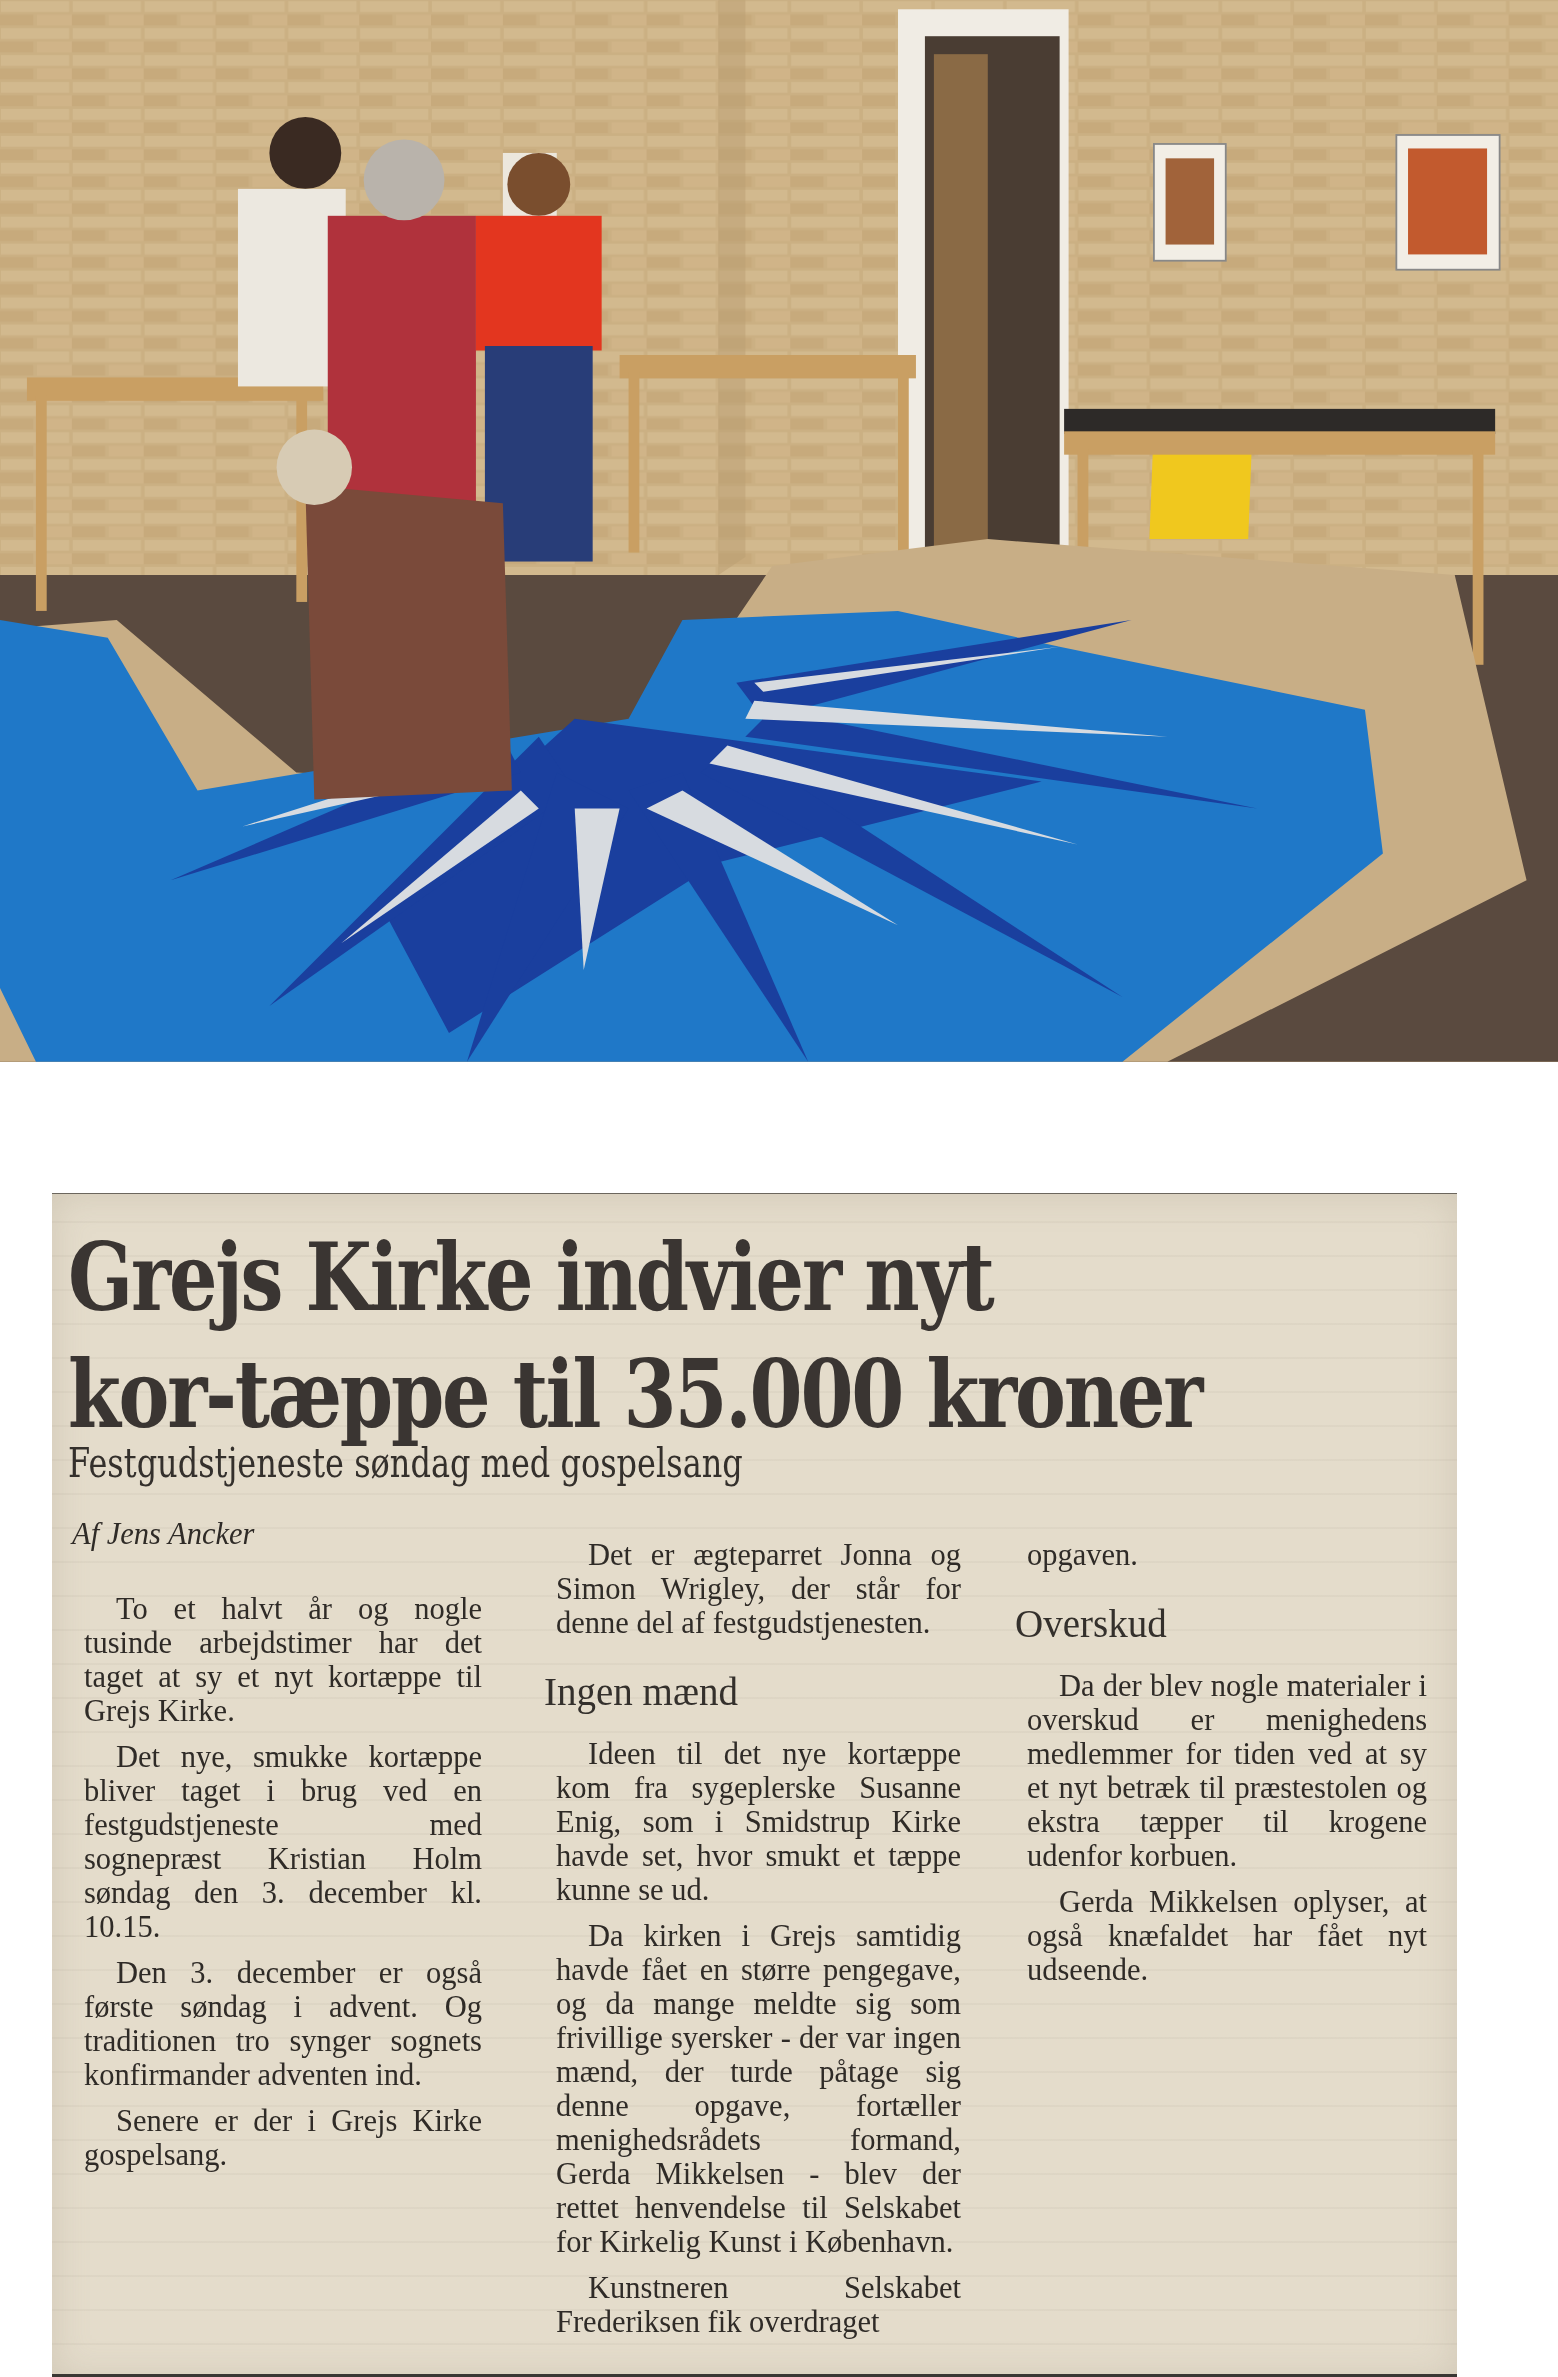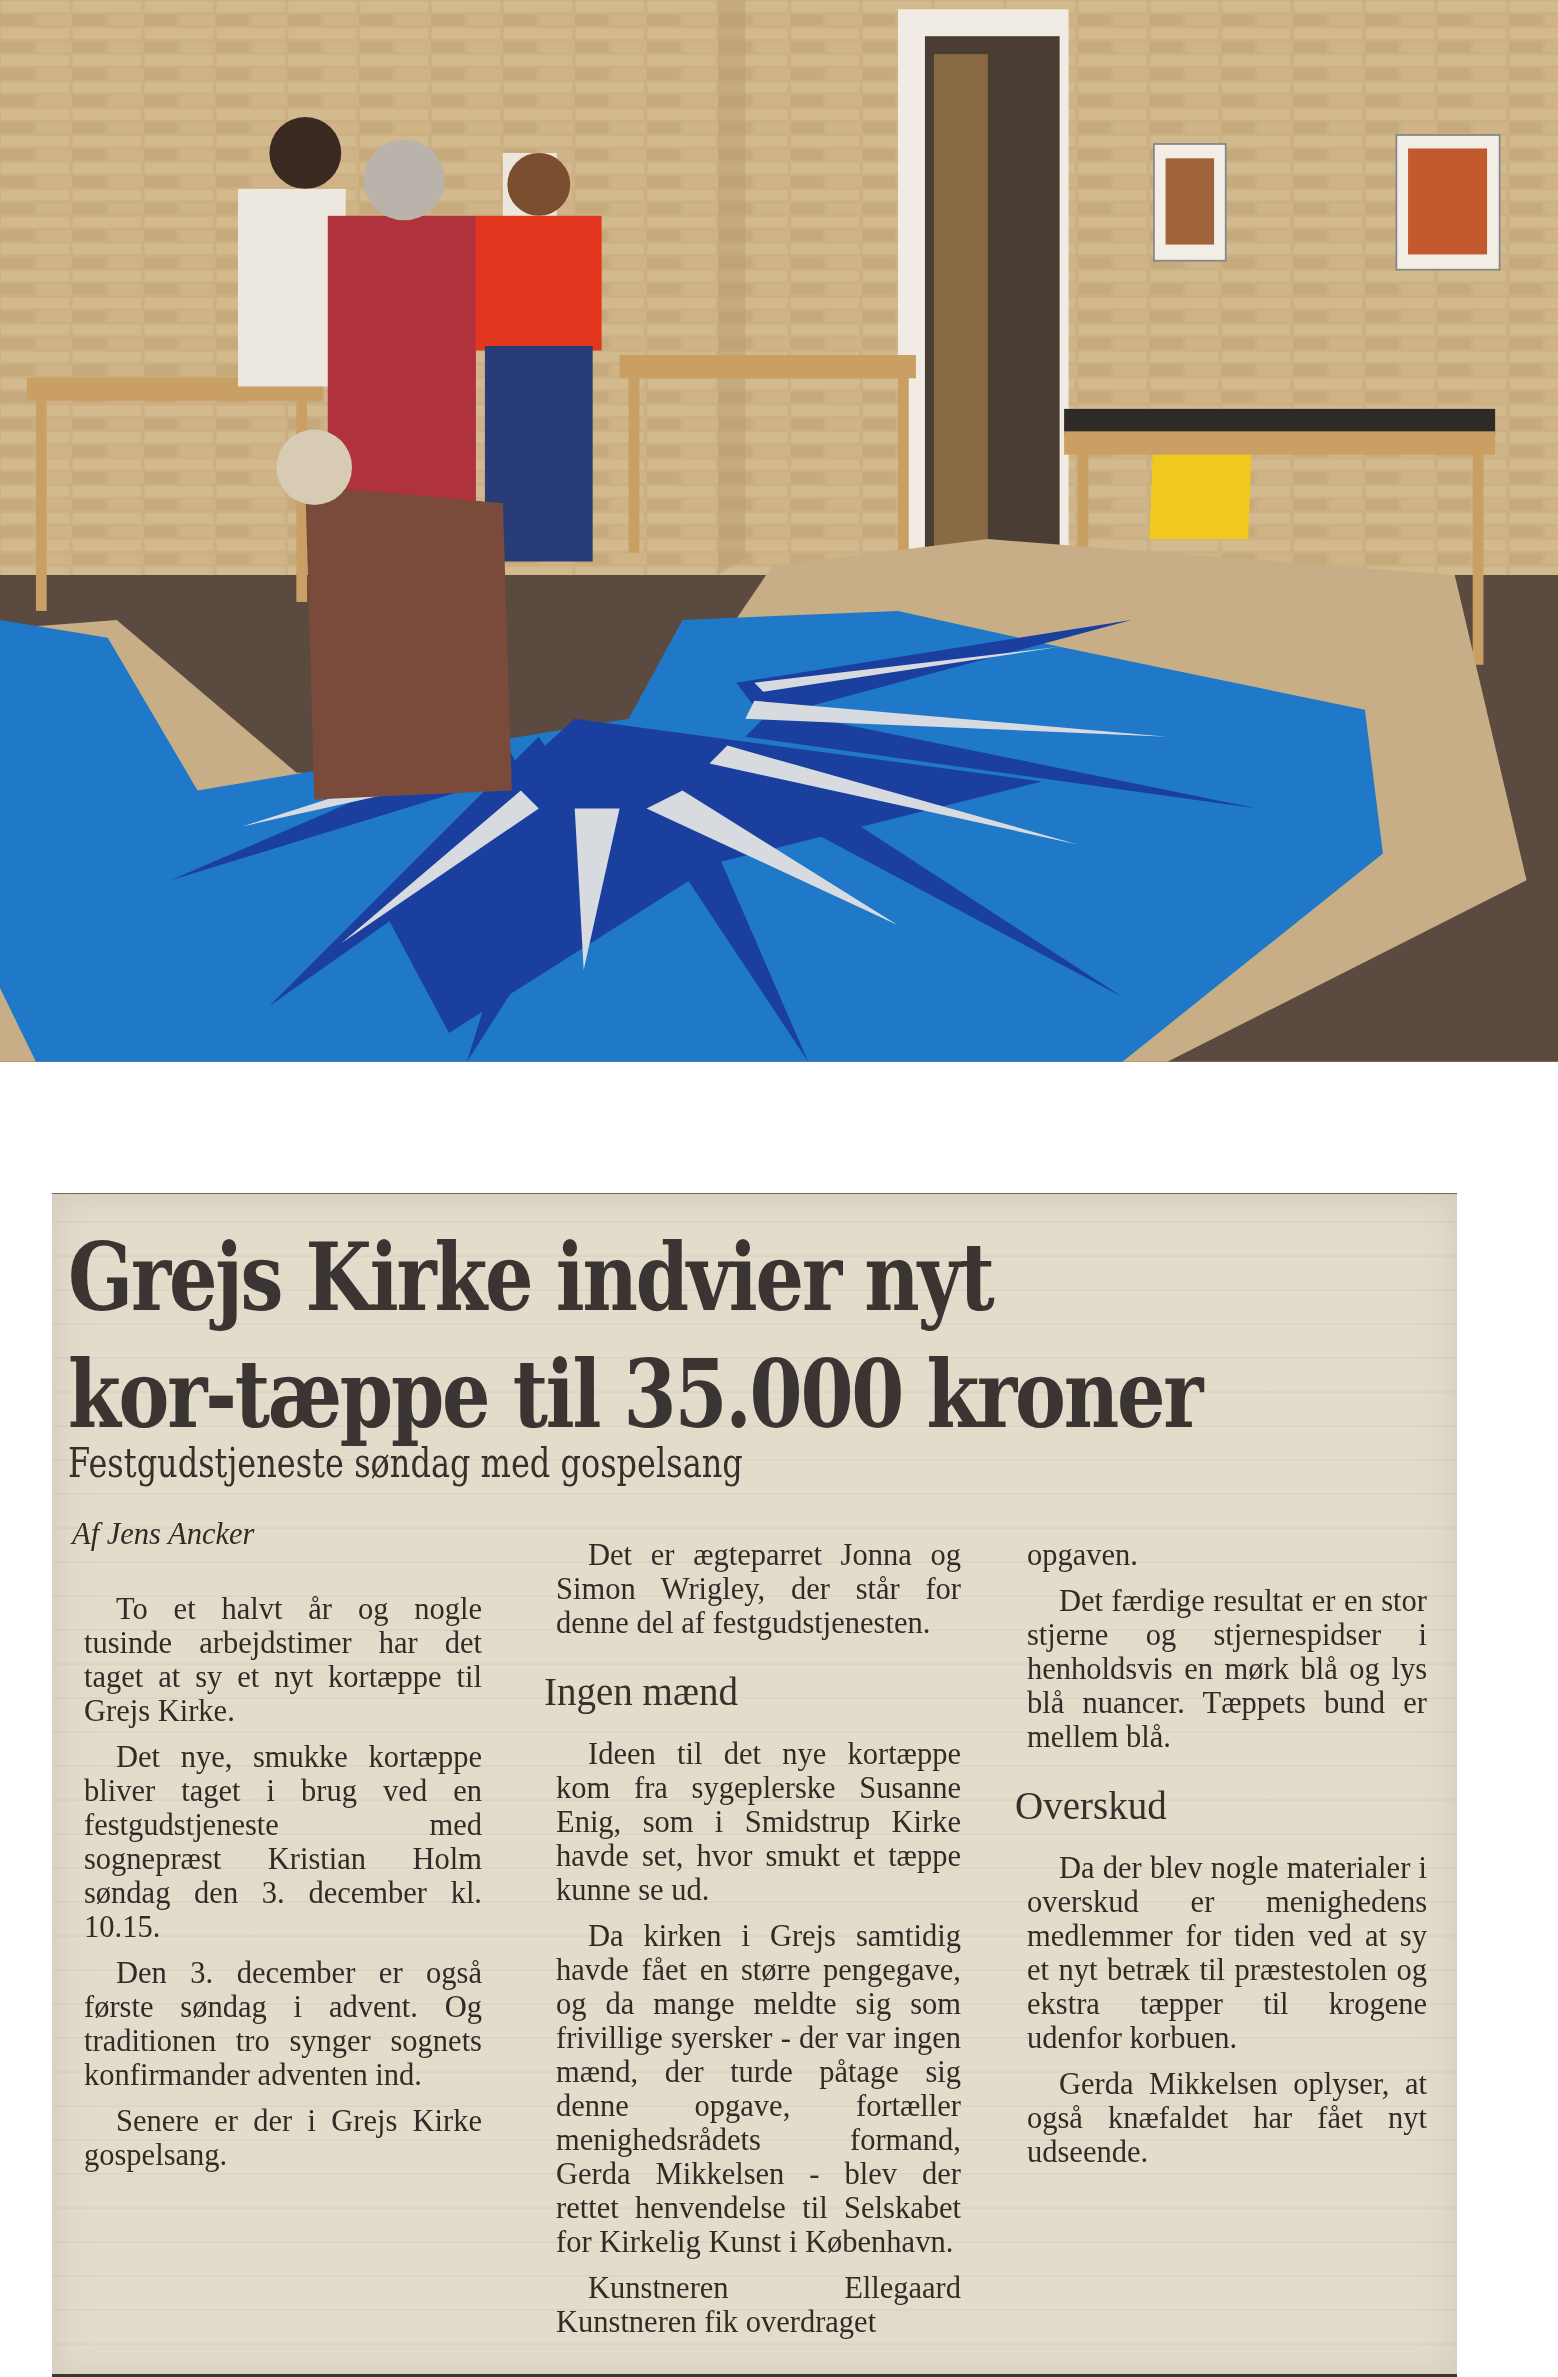--- a/index.html
+++ b/index.html
@@ -158,24 +158,23 @@
     <p>Det nye, smukke kortæppe bliver taget i brug ved en festgudstjeneste med sognepræst Kristian Holm søndag den 3. december kl. 10.15.</p>
     <p>Den 3. december er også første søndag i advent. Og traditionen tro synger sognets konfirmander adventen ind.</p>
     <p>Senere er der i Grejs Kirke gospelsang.</p>
   </div>
 
   <div class="col col2">
     <p>Det er ægteparret Jonna og Simon Wrigley, der står for denne del af festgudstjenesten.</p>
     <div class="subhead">Ingen mænd</div>
     <p>Ideen til det nye kortæppe kom fra sygeplerske Susanne Enig, som i Smidstrup Kirke havde set, hvor smukt et tæppe kunne se ud.</p>
     <p>Da kirken i Grejs samtidig havde fået en større pengegave, og da mange meldte sig som frivillige syersker - der var ingen mænd, der turde påtage sig denne opgave, fortæller menighedsrådets formand, Gerda Mikkelsen - blev der rettet henvendelse til Selskabet for Kirkelig Kunst i København.</p>
-    <p>Kunstneren Ellegaard Kunstneren fik overdraget</p>
+    <p>Kunstneren Selskabet Frederiksen fik overdraget</p>
   </div>
 
   <div class="col col3">
     <p class="noindent">opgaven.</p>
-    <p>Det færdige resultat er en stor stjerne og stjernespidser i henholdsvis en mørk blå og lys blå nuancer. Tæppets bund er mellem blå.</p>
     <div class="subhead">Overskud</div>
     <p>Da der blev nogle materialer i overskud er menighedens medlemmer for tiden ved at sy et nyt betræk til præstestolen og ekstra tæpper til krogene udenfor korbuen.</p>
     <p>Gerda Mikkelsen oplyser, at også knæfaldet har fået nyt udseende.</p>
   </div>
 </div>
 
 
 </body></html>

